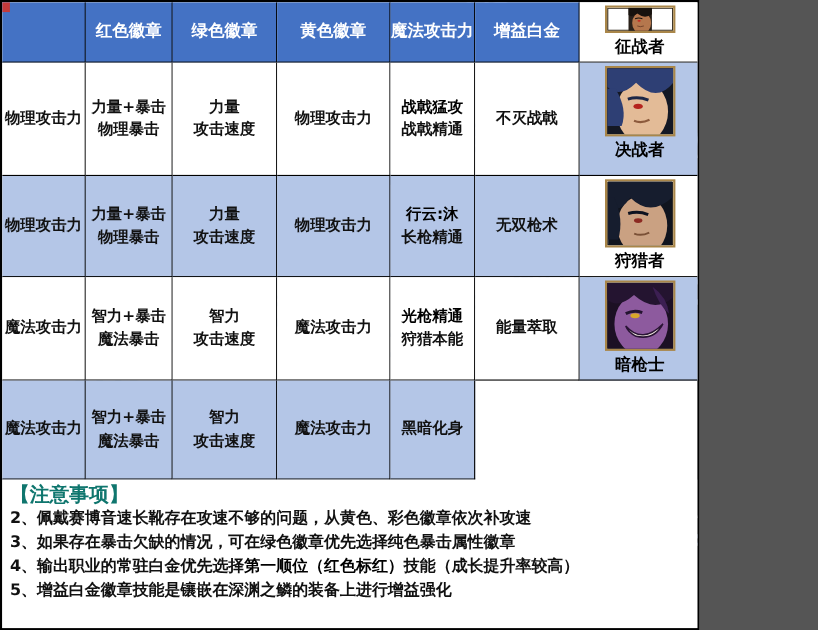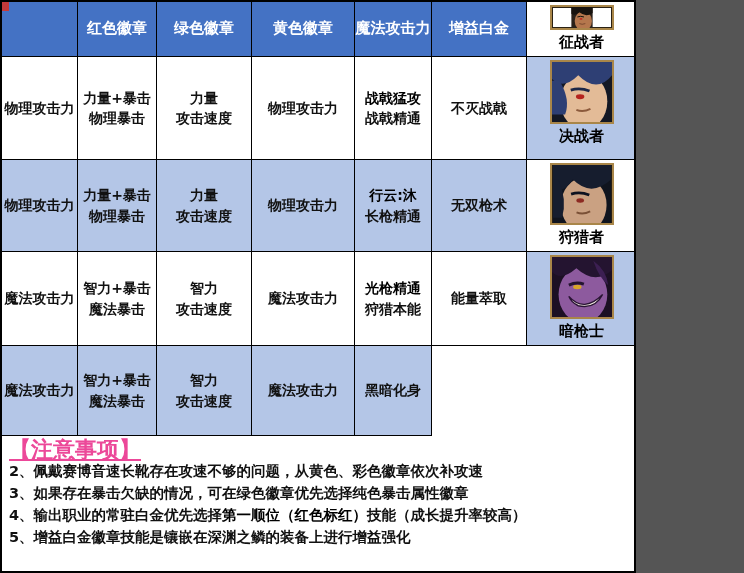--- a/index.html
+++ b/index.html
@@ -49,21 +49,21 @@
     display: block;
   }
   .char-name { font-size: 15px; font-weight: 700; color: #000; margin-top: 2px; }
   .notes {
     position: relative;
     z-index: 2;
     height: 135px;
     padding: 3px 7px 0 7px;
     background: #fff;
   }
-  .notes-title { color: #ec4899; font-weight: bold; font-size: 22px; line-height: 21px; text-decoration: underline; }
+  .notes-title { color: #0f766e; font-weight: bold; font-size: 18px; line-height: 21px; }
   .note-line { color: #111; font-weight: 700; font-size: 14.5px; line-height: 22px; white-space: nowrap; }
   .wm-layer { position: absolute; inset: 0; z-index: 1; pointer-events: none; overflow: hidden; }
   .wm {
     position: absolute;
     font-size: 30px;
     font-weight: bold;
     letter-spacing: 2px;
     color: rgba(130, 163, 215, 0.42);
     text-shadow: 1px 1px 0 rgba(255,255,255,0.55);
     transform: rotate(-22deg);

